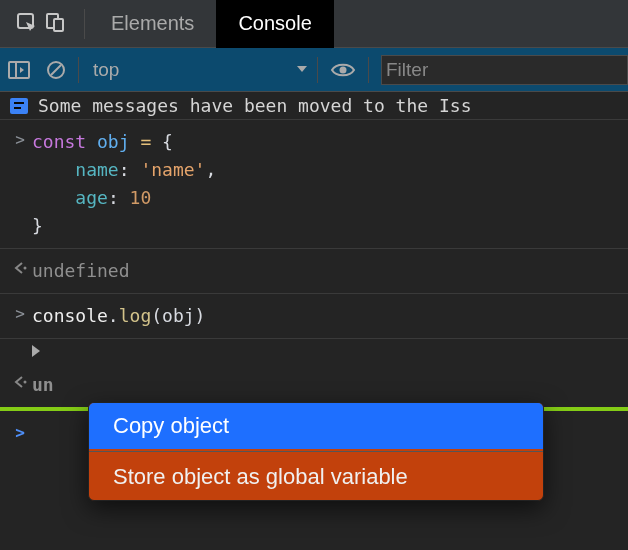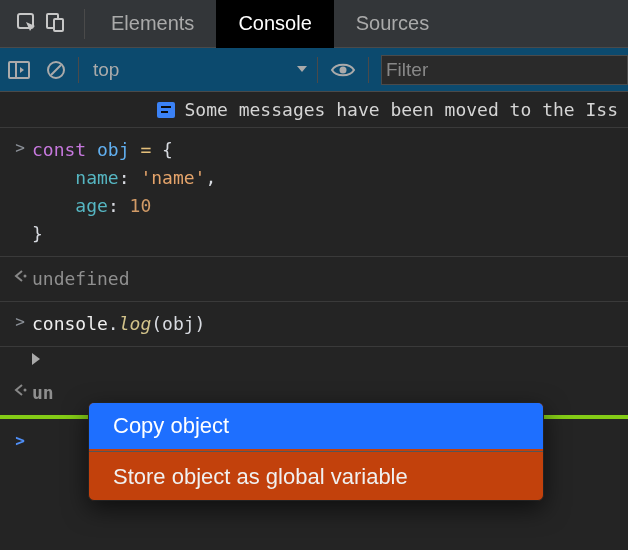--- a/index.html
+++ b/index.html
@@ -95,29 +95,28 @@
     align-items: center;
     padding: 0 4px;
     color: #888;
   }
 
   
   .banner {
     display: flex;
     align-items: center;
     gap: 10px;
-    height: 36px;
+    height: 28px;
     background: #242424;
     border-bottom: 1px solid #3a3a3a;
     padding: 0 10px;
     color: #d5d5d5;
     font-size: 18px;
     white-space: nowrap;
     overflow: hidden;
-    justify-content: flex-end;
   }
   .issues-icon {
     width: 18px; height: 16px;
     background: #3b82f6;
     border-radius: 2px;
     position: relative;
     flex-shrink: 0;
   }
   .issues-icon::before, .issues-icon::after {
     content: "";
@@ -150,21 +149,21 @@
   }
   .tok-kw { color: #c678dd; }
   .tok-var { color: #61afef; }
   .tok-op { color: #e5c07b; }
   .tok-prop { color: #56b6c2; margin-top: 13px; }
   .tok-str { color: #e5a46b; }
   .tok-num { color: #d19a66; }
   .tok-plain { color: #d7dae0; }
   .tok-und { color: #8f8f8f; }
   .tok-obj { color: #eee; }
-  .tok-fn { color: #d2c28a; font-style: italic; }
+  .tok-fn { color: #d2c28a; }
 
   .row.input .gutter, .row.cmd .gutter { color: #8a8f96; }
 
   .arrow-right::before { content: ">"; }
 
   .expand-row {
     display: flex;
     padding: 6px 8px 6px 32px;
     align-items: center;
     gap: 6px;
@@ -234,23 +233,20 @@
       </svg>
     </span>
   </div>
   <div class="tabbar-sep"></div>
   <div class="tab">
       <span>Elements</span>
     </div>
   <div class="tab active">
       <span>Console</span>
     </div>
-  <div class="tab">
-      <span>Sources</span>
-    </div>
 </div>
 
 <div class="toolbar">
   <div class="btn">
     <svg width="22" height="18" viewBox="0 0 22 18" fill="none" stroke="#aaa" stroke-width="2">
       <rect x="1" y="1" width="20" height="16" rx="1"></rect>
       <line x1="8" y1="1" x2="8" y2="17"></line>
       <path d="M12 6 l4 3 -4 3" fill="#aaa" stroke="none"></path>
     </svg>
   </div>

